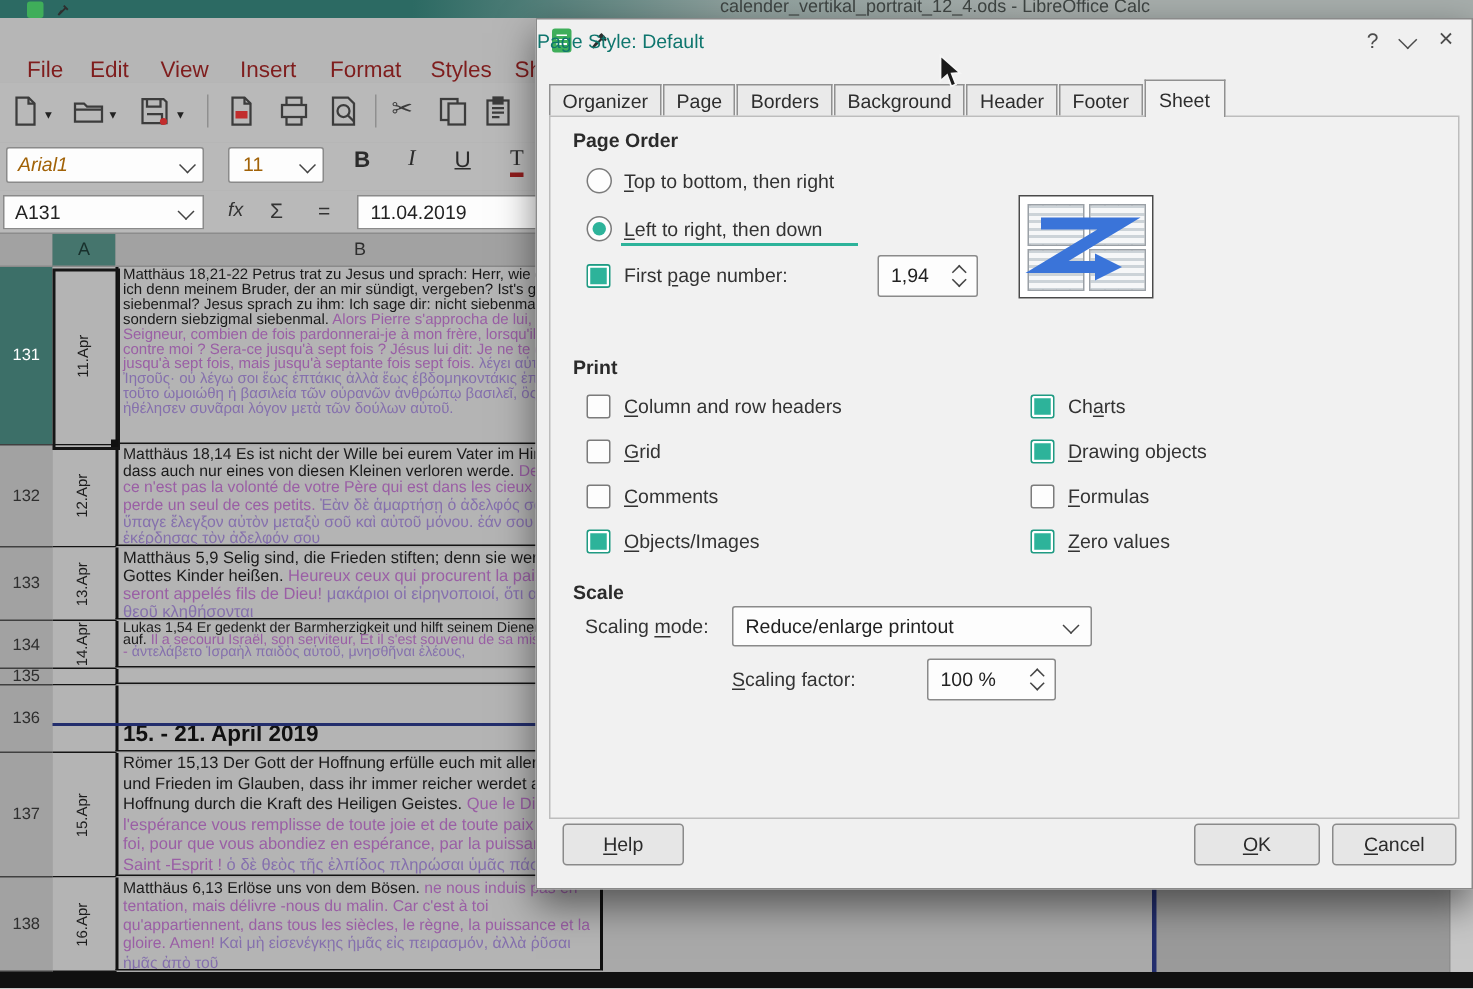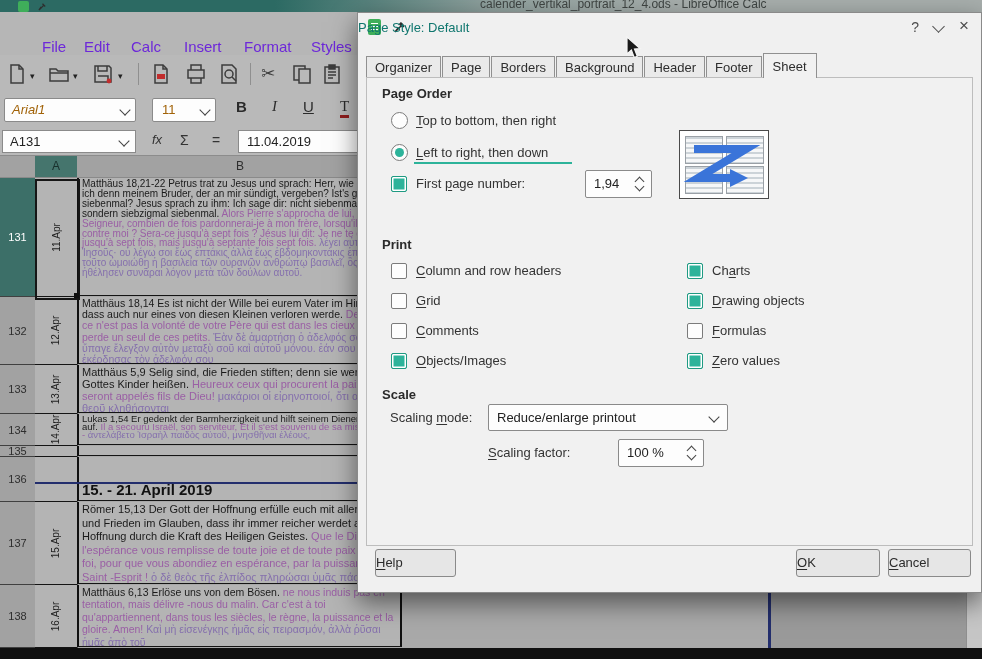--- a/index.html
+++ b/index.html
@@ -6,21 +6,21 @@
   body{font-family:"Liberation Sans","DejaVu Sans",sans-serif;}
   .screen{position:relative;width:982px;height:659px;overflow:hidden;background:#adadad;padding-left:36px;}
   .abs{position:absolute;}
 
   
   .titlebar{left:0;top:0;width:982px;height:12px;background:linear-gradient(to right,#2c6a63 0%,#2c6a63 28%,#8fa09d 50%,#a7aeac 70%);overflow:hidden;}
   .titlebar .doc-ico{position:absolute;left:18px;top:1px;width:11px;height:11px;background:#3fae5a;border-radius:2px;}
   .titlebar .pin{position:absolute;left:38px;top:2px;}
   .win-title{position:absolute;left:480px;top:-3px;width:440px;font-size:12px;color:#3f4543;white-space:nowrap;}
   .menubar{left:0;top:12px;width:982px;height:43px;background:#b6b6b6;}
-  .menubar .mi{position:absolute;top:26px;font-size:15px;color:#6d28d9;margin-left:24px;}
+  .menubar .mi{position:absolute;top:26px;font-size:15px;color:#7f1d1d;}
   .toolbar{left:0;top:55px;width:982px;height:40px;background:#b9b9b9;}
   .tb-ico{position:absolute;top:8px;width:22px;height:22px;}
   .tb-ico svg{width:22px;height:22px;stroke:#3c3c3c;fill:none;stroke-width:1.5;}
   .caret{position:absolute;top:16px;font-size:9px;color:#222;}
   .tb-sep{position:absolute;top:8px;width:1px;height:22px;background:#8f8f8f;}
   .formatbar{left:0;top:95px;width:982px;height:32px;background:#b9b9b9;}
   .combo{position:absolute;background:#fdfdfd;border:1px solid #8a8a8a;border-radius:2px;font-size:13px;color:#a16207;}
   .combo .chev, .spin .chev{position:absolute;right:6px;width:7px;height:7px;border-left:1.6px solid #444;border-bottom:1.6px solid #444;transform:rotate(-45deg);}
   .fmt-btn{position:absolute;top:3px;font-size:15px;color:#2b2b2b;}
   .formulabar{left:0;top:127px;width:982px;height:28px;background:#b9b9b9;border-bottom:1px solid #8c8c8c;}
@@ -72,41 +72,41 @@
   .focus-line{position:absolute;height:2px;background:#2db39a;}
   .spin{position:absolute;background:#fdfdfd;border:1px solid #8a8a8a;border-radius:2px;font-size:13px;color:#222;box-sizing:border-box;}
   .spin .val{position:absolute;left:8px;top:5px;}
   .chev-up{position:absolute;right:8px;top:7px;width:6px;height:6px;border-left:1.4px solid #444;border-top:1.4px solid #444;transform:rotate(45deg);}
   .chev-dn{position:absolute;right:8px;bottom:7px;width:6px;height:6px;border-left:1.4px solid #444;border-bottom:1.4px solid #444;transform:rotate(-45deg);}
   .preview{position:absolute;left:321px;top:117px;width:88px;height:67px;background:#fff;border:1px solid #4a4a4a;}
   .mini{position:absolute;width:36px;height:26px;border:1px solid #9aa0a6;background:repeating-linear-gradient(to bottom,#ccd3d8 0 2px,#f6f7f8 2px 5px),repeating-linear-gradient(to right,#b9c0c6 0 1px,transparent 1px 9px);}
   .select{position:absolute;background:#fdfdfd;border:1px solid #8a8a8a;border-radius:2px;font-size:13px;color:#222;box-sizing:border-box;}
   .select .val{position:absolute;left:8px;top:5px;}
   .select .chev{position:absolute;right:9px;top:8px;width:7px;height:7px;border-left:1.6px solid #444;border-bottom:1.6px solid #444;transform:rotate(-45deg);}
-  .btn{position:absolute;height:28px;background:#e6e6e6;border:1px solid #8a8a8a;border-radius:3px;font-size:13px;color:#2b2b2b;line-height:26px;box-sizing:border-box;}
+  .btn{position:absolute;height:28px;background:#e6e6e6;border:1px solid #8a8a8a;border-radius:3px;font-size:13px;color:#2b2b2b;text-align:center;line-height:26px;box-sizing:border-box;}
   .cblbl{position:absolute;font-size:13px;color:#333;white-space:nowrap;}
   .cursor{z-index:30;}
 </style>
 </head>
 <body>
 
 <div class="screen">
 
   <div class="abs titlebar">
     <div class="doc-ico"></div>
     <svg class="pin" width="9" height="9" viewBox="0 0 10 10">
         <path d="M2 8 L6 4 M5 2 L8 5 M3.5 5.5 L1 9" stroke="#2e2e2e" stroke-width="1.4" fill="none"></path>
       </svg>
     <div class="win-title">calender_vertikal_portrait_12_4.ods - LibreOffice Calc</div>
   </div>
 
   <div class="abs menubar">
     <span class="mi" style="left:18px">File</span>
     <span class="mi" style="left:60px">Edit</span>
-    <span class="mi" style="left:107px">Calc</span>
+    <span class="mi" style="left:107px">View</span>
     <span class="mi" style="left:160px">Insert</span>
     <span class="mi" style="left:220px">Format</span>
     <span class="mi" style="left:287px">Styles</span>
     <span class="mi" style="left:343px">Sheet</span>
   </div>
 
   <div class="abs toolbar">
     <span class="tb-ico" style="left:6px"><svg viewBox="0 0 22 22">
           <path d="M5 2 h8 l4 4 v14 H5 z"></path>
           <path d="M13 2 v4 h4"></path>

